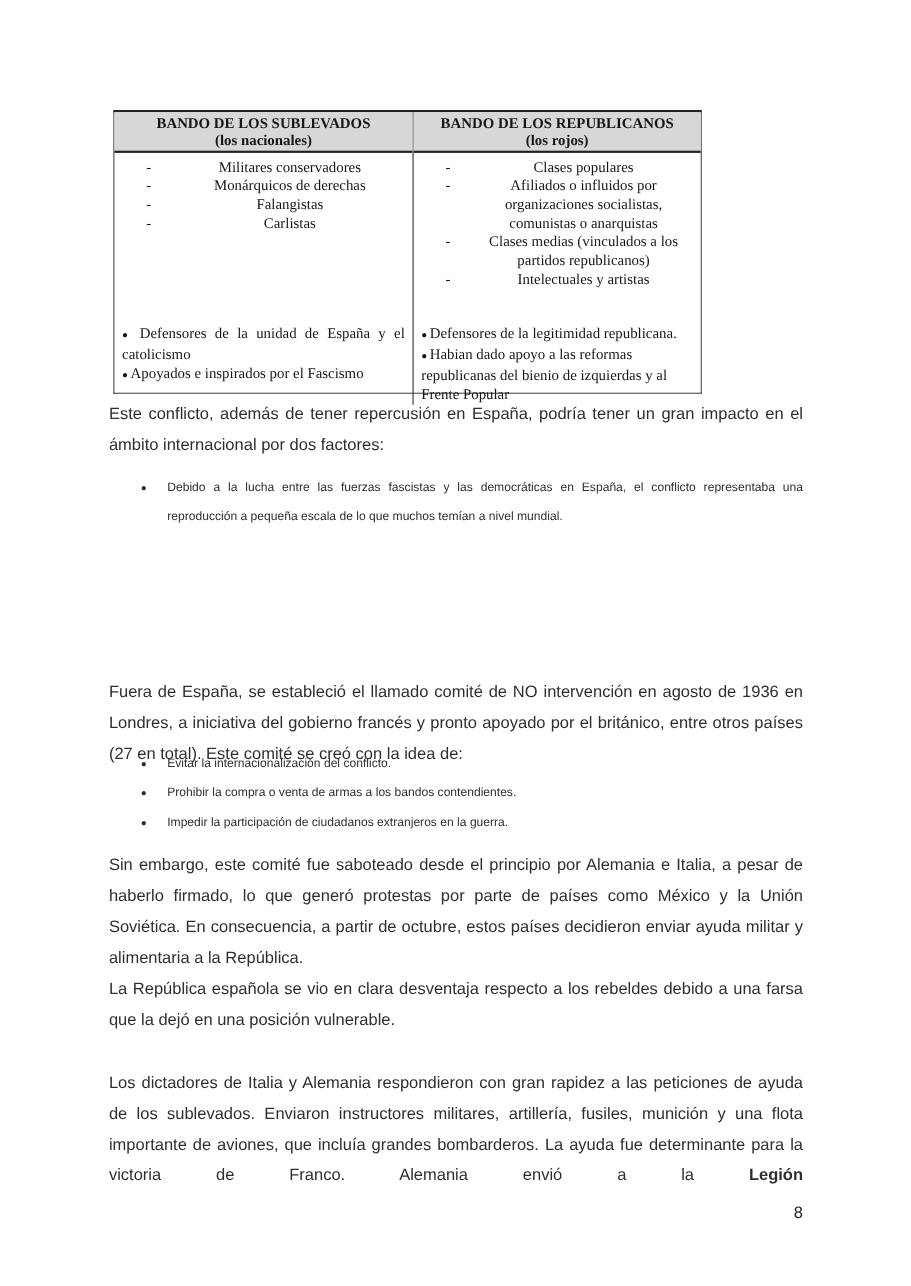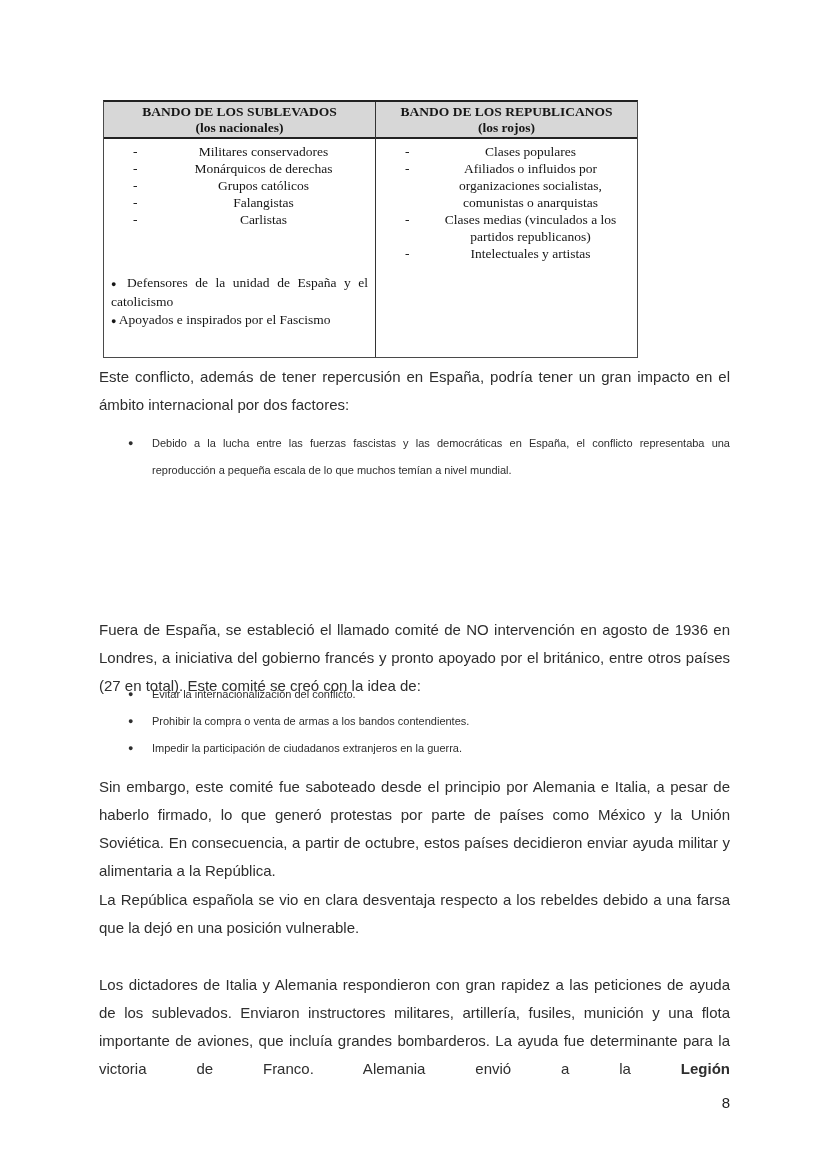--- a/index.html
+++ b/index.html
@@ -32,21 +32,21 @@
     text-align:center; font-weight:bold;
     font-size:13.5px; line-height:16px;
     padding-top:2px;
   }
   .members { height:135px; padding-top:4px;text-align:center; }
   .member {
     position:relative; padding-left:56px; padding-right:8px;
     font-size:13.5px; line-height:17px;
   }
   .member::before { content:"-"; position:absolute; left:29px; top:0; }
-  .notes { flex:1; padding:0 7px; }
+  .notes { flex:1; padding:0 7px;margin-top:20px; }
   .note { font-size:13.5px; line-height:18px; }
   .note::before { content:"\25CF\00A0"; font-size:9px; }
   .tcol.first .note { text-align:justify; }
 
   
   .para {
     position:absolute; left:99px; width:631px;
     font-size:15px; line-height:28px; text-align:justify;
   }
   .blist { position:absolute; left:99px; width:631px; }
@@ -79,39 +79,42 @@
 
   <div class="doc-table">
     <div class="tcol first">
       <div class="th">
         <div>BANDO DE LOS SUBLEVADOS</div>
         <div>(los nacionales)</div>
       </div>
       <div class="members">
         <div class="member">Militares conservadores</div>
         <div class="member">Monárquicos de derechas</div>
-        <div class="member">Grupos católicos</div>
         <div class="member">Falangistas</div>
         <div class="member">Carlistas</div>
       </div>
       <div class="notes">
         <div class="note">Defensores de la unidad de España y el catolicismo</div>
         <div class="note">Apoyados e inspirados por el Fascismo</div>
       </div>
     </div>
     <div class="tcol">
       <div class="th">
         <div>BANDO DE LOS REPUBLICANOS</div>
         <div>(los rojos)</div>
       </div>
       <div class="members">
         <div class="member">Clases populares</div>
         <div class="member">Afiliados o influidos por organizaciones socialistas, comunistas o anarquistas</div>
         <div class="member">Clases medias (vinculados a los partidos republicanos)</div>
         <div class="member">Intelectuales y artistas</div>
+      </div>
+      <div class="notes">
+        <div class="note">Defensores de la legitimidad republicana.</div>
+        <div class="note">Habian dado apoyo a las reformas republicanas del bienio de izquierdas y al Frente Popular</div>
       </div>
     </div>
   </div>
 
   <div class="para p1">Este conflicto, además de tener repercusión en España, podría tener un gran impacto en el ámbito internacional por dos factores:</div>
 
   <div class="blist l1">
     <div class="bli">Debido a la lucha entre las fuerzas fascistas y las democráticas en España, el conflicto representaba una reproducción a pequeña escala de lo que muchos temían a nivel mundial.</div>
   </div>
 

